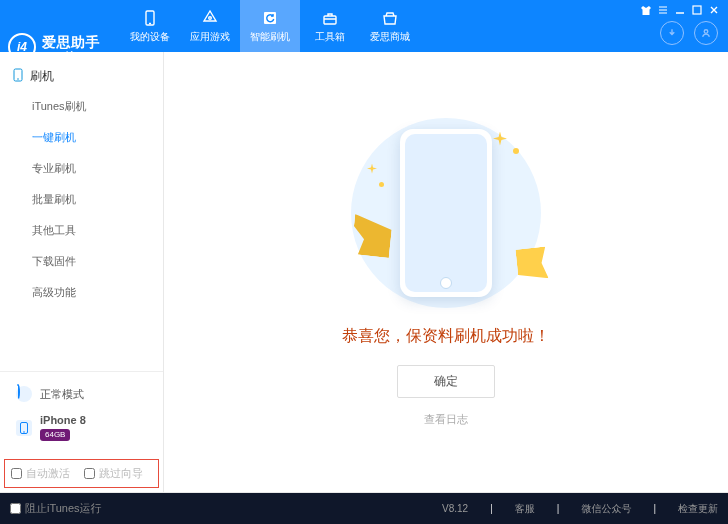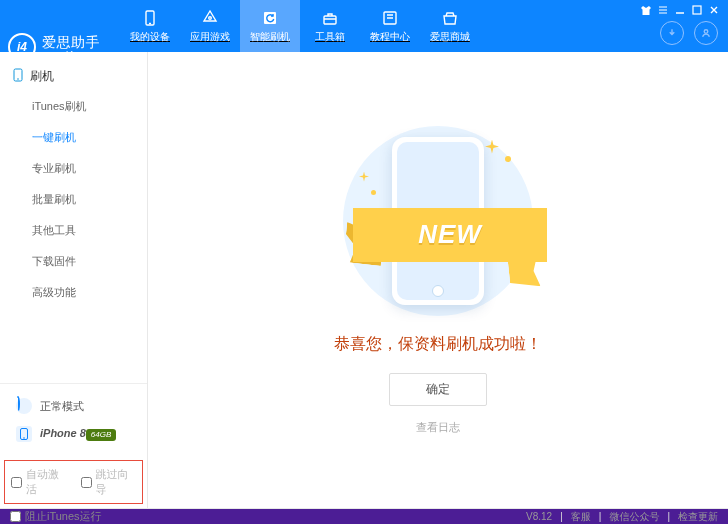--- a/index.html
+++ b/index.html
@@ -3,49 +3,49 @@
 <meta charset="utf-8">
 <style>
   * { box-sizing: border-box; margin: 0; padding: 0; }
   body { font-family: "Microsoft YaHei", Arial, sans-serif; background: #f0f0f0; width: 728px; height: 524px; overflow: hidden; }
   .app { width: 728px; height: 524px; display: flex; flex-direction: column; background: #fff; }
   
   .header { background: #0d85ff; height: 52px; display: flex; align-items: center; padding: 0 10px 0 8px; position: relative; }
   .logo { display: flex; align-items: flex-end; color: #fff; margin-right: 20px; }
   .logo-circle { width: 28px; height: 28px; border: 2px solid #fff; border-radius: 50%; display: flex; align-items: center; justify-content: center; font-weight: bold; font-size: 12px; color: #fff; margin-right: 6px; font-style: italic; }
   .logo-text { display: flex; flex-direction: column; line-height: 1.1; }
-  .logo-title { font-size: 14px; font-weight: normal; letter-spacing: 0.5px; margin-top: 44px; }
+  .logo-title { font-size: 14px; font-weight: bold; letter-spacing: 0.5px; margin-top: 44px; }
   .logo-sub { font-size: 10px; opacity: 0.9; }
-  .nav { display: flex; align-self: stretch; text-decoration: underline; }
+  .nav { display: flex; align-self: stretch; }
   .nav-item { width: 60px; height: 52px; display: flex; flex-direction: column; align-items: center; justify-content: center; color: #fff; font-size: 10px; cursor: pointer; }
   .nav-item.active { background: #59a7fe; }
   .nav-ico { width: 18px; height: 18px; margin-bottom: 3px; display: flex; align-items: center; justify-content: center; }
   .nav-ico svg { width: 18px; height: 18px; fill: none; stroke: #fff; stroke-width: 1.4; }
   .header-right { margin-left: auto; display: flex; align-items: center; gap: 10px; }
   .mini-icons { position: absolute; top: 4px; right: 8px; display: flex; gap: 5px; }
   .mini-icons span { width: 12px; height: 12px; color: #fff; font-size: 10px; cursor: pointer; display: inline-flex; align-items: center; justify-content: center; }
   .circ-btn { width: 24px; height: 24px; border: 1.5px solid #8fc1ff; border-radius: 50%; display: flex; align-items: center; justify-content: center; cursor: pointer; }
   .circ-btn svg { width: 12px; height: 12px; stroke: #8fc1ff; fill: none; stroke-width: 1.8; }
   
   .body { flex: 1; display: flex; min-height: 0; }
-  .sidebar { width: 148px; border-right: 1px solid #e8e8e8; display: flex; flex-direction: column; font-size: 12px; }
+  .sidebar { width: 164px; border-right: 1px solid #e8e8e8; display: flex; flex-direction: column; font-size: 12px; }
   .side-scroll { padding: 10px 0; flex: 1; }
   .side-head { display: flex; align-items: center; padding: 6px 12px; color: #333; font-size: 12px; }
   .side-head .headicon { color: #1296db; margin-right: 6px; font-size: 12px; }
   .side-item { padding: 8px 0 8px 32px; color: #666; cursor: pointer; font-size: 11px; }
   .side-item.active { color: #0d85ff; }
   .side-bottom { padding: 8px; border-top: 1px solid #eee; }
   .mode-chip { display: flex; align-items: center; padding: 6px 8px; border-radius: 3px; font-size: 11px; color: #555; }
   .mode-chip .dotwrap { width: 16px; height: 16px; border-radius: 50%; background: #e8f3ff; margin-right: 8px; position: relative; }
   .mode-chip .dotwrap .arc { width:16px;height:16px;border-radius:50%;border:2px solid transparent;border-top-color:#0d85ff;border-right-color:#0d85ff;transform:rotate(20deg);}
   .device-chip { display: flex; align-items: center; padding: 6px 8px; border-radius: 3px; }
   .phone-square { width: 16px; height: 16px; border-radius: 3px; background: #e8f3ff; color: #0d85ff; font-size: 10px; display: flex; align-items: center; justify-content: center; margin-right: 8px; }
-  .device-info { display:flex; flex-direction:row; line-height:1.2;font-style:italic;}
+  .device-info { display:flex; flex-direction:column; line-height:1.2;}
   .device-name { font-size: 11px; color: #555; font-weight: bold; }
-  .device-badge { margin-top: 2px; font-size: 8px; color: #fff; background: #4d7c0f; border-radius: 3px; padding: 1px 5px; width: fit-content; }
+  .device-badge { margin-top: 2px; font-size: 8px; color: #fff; background: #701a75; border-radius: 3px; padding: 1px 5px; width: fit-content; }
   .highlight-box { margin: 4px; border: 1.5px solid #e74c3c; padding: 6px; }
   .chk-row { display: flex; gap: 14px; }
   .chk { display: flex; align-items: center; font-size: 11px; color: #bbb; gap: 4px; cursor: pointer; }
   .chk input { width: 11px; height: 11px; accent-color: #999; }
   
   .main { flex: 1; background: #f8f8f8; display: flex; flex-direction: column; }
   .content { flex: 1; display: flex; flex-direction: column; align-items: center; justify-content: center; background: #fff; margin: 0; }
   .illus { width: 190px; height: 190px; border-radius: 50%; background:#e8f4ff; position: relative; display:flex; align-items:center; justify-content:center; margin-bottom: 18px;}
   .phone { width: 92px; height: 168px; background: #fff; border-radius: 13px; box-shadow: 0 4px 14px rgba(0,60,120,0.15); position: relative; }
   .phone::before { content:""; position:absolute; top:5px; left:5px; right:5px; bottom:5px; border-radius:10px; background:#e2f0ff;}
@@ -57,23 +57,23 @@
   .spark{position:absolute;background:#ffd04b;clip-path:polygon(50% 0,60% 40%,100% 50%,60% 60%,50% 100%,40% 60%,0 50%,40% 40%);}
   .sp1{width:14px;height:14px;top:14px;right:34px;}
   .sp2{width:10px;height:10px;top:46px;left:16px;}
   .dot1{position:absolute;width:6px;height:6px;border-radius:50%;background:#ffd04b;top:30px;right:22px;}
   .dot2{position:absolute;width:5px;height:5px;border-radius:50%;background:#ffd04b;top:64px;left:28px;}
   .success-text { font-size: 16px; color: #c2410c; margin-bottom: 18px; }
   .ok-btn { background:#fff; border:1px solid #ddd; color:#555; font-size:12px; padding: 7px 36px; border-radius:2px; cursor:pointer; }
   .log-link { margin-top: 14px; font-size: 11px; color: #aaa; cursor:pointer; }
   .content-inner{flex:1;display:flex;flex-direction:column;align-items:center;justify-content:center;}
   
-  .footer { height: 16px; border-top: 1px solid #e8e8e8; display: flex; align-items: center; padding: 0 10px; font-size: 10px; color: #999; background:#4c1d95; }
+  .footer { height: 32px; border-top: 1px solid #e8e8e8; display: flex; align-items: center; padding: 0 10px; font-size: 10px; color: #999; background:#0f172a; }
   .footer .chk { color: #888; }
-  .footer-right { margin-left: auto; display: flex; align-items: center; gap: 8px; }
+  .footer-right { margin-left: auto; display: flex; align-items: center; gap: 22px; }
   .footer-right .sep { color: #ddd; }
   .footer-right span[data-interactable="true"]{ cursor:pointer;}
 </style>
 </head>
 <body>
 
 <div class="app" data-interactable="false">
 
   <div class="header" data-interactable="false">
     <div class="mini-icons" data-interactable="false">
@@ -140,29 +140,20 @@
           <span data-interactable="false">智能刷机</span>
         </div>
         <div class="nav-item" data-interactable="true">
           <div class="nav-ico" data-interactable="false">
             <svg viewBox="0 0 18 18">
               <rect x="3" y="7" width="12" height="8" rx="1"></rect>
               <path d="M7 7V5h4v2M3 10h12"></path>
             </svg>
           </div>
           <span data-interactable="false">工具箱</span>
-        </div>
-        <div class="nav-item" data-interactable="true">
-          <div class="nav-ico" data-interactable="false">
-            <svg viewBox="0 0 18 18">
-              <rect x="3" y="3" width="12" height="12" rx="1"></rect>
-              <path d="M6 6h6M6 9h6"></path>
-            </svg>
-          </div>
-          <span data-interactable="false">教程中心</span>
         </div>
         <div class="nav-item" data-interactable="true">
           <div class="nav-ico" data-interactable="false">
             <svg viewBox="0 0 18 18">
               <path d="M3 7h12l-1 8H4zM5 7l1-3h6l1 3"></path>
             </svg>
           </div>
           <span data-interactable="false">爱思商城</span>
         </div>
       </div>
@@ -238,21 +229,20 @@
           <div class="illus" data-interactable="false">
             <div class="spark sp1" data-interactable="false"></div>
             <div class="spark sp2" data-interactable="false"></div>
             <div class="dot1" data-interactable="false"></div>
             <div class="dot2" data-interactable="false"></div>
             <div class="phone" data-interactable="false">
                 <div class="homebtn"></div>
               </div>
             <div class="ribbon-tail-l" data-interactable="false"></div>
             <div class="ribbon-tail-r" data-interactable="false"></div>
-            <div class="ribbon-main" data-interactable="false">NEW</div>
           </div>
           <div class="success-text" data-interactable="false">恭喜您，保资料刷机成功啦！</div>
           <button class="ok-btn" data-interactable="true">确定</button>
           <div class="log-link" data-interactable="true">查看日志</div>
         </div>
       </div>
     </div>
   </div>
 
   <div class="footer" data-interactable="false">

